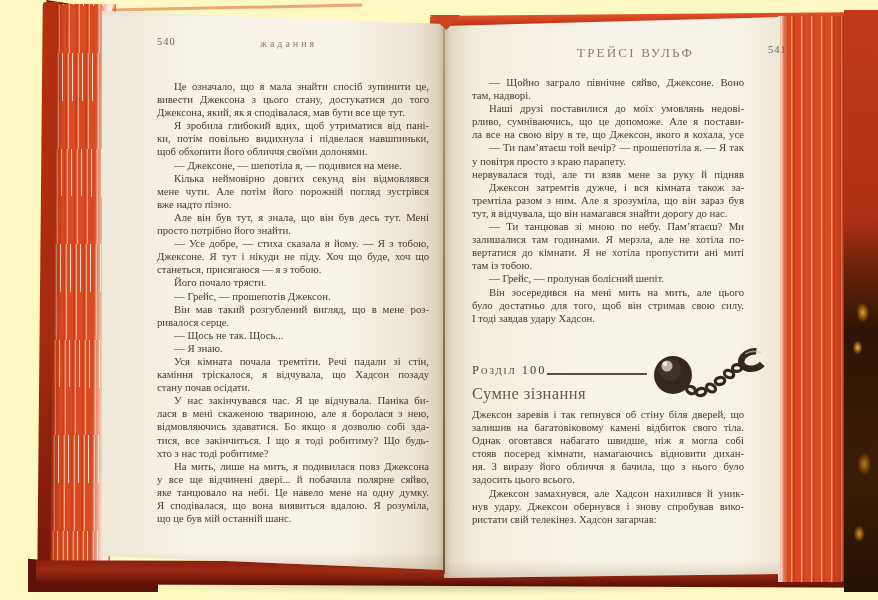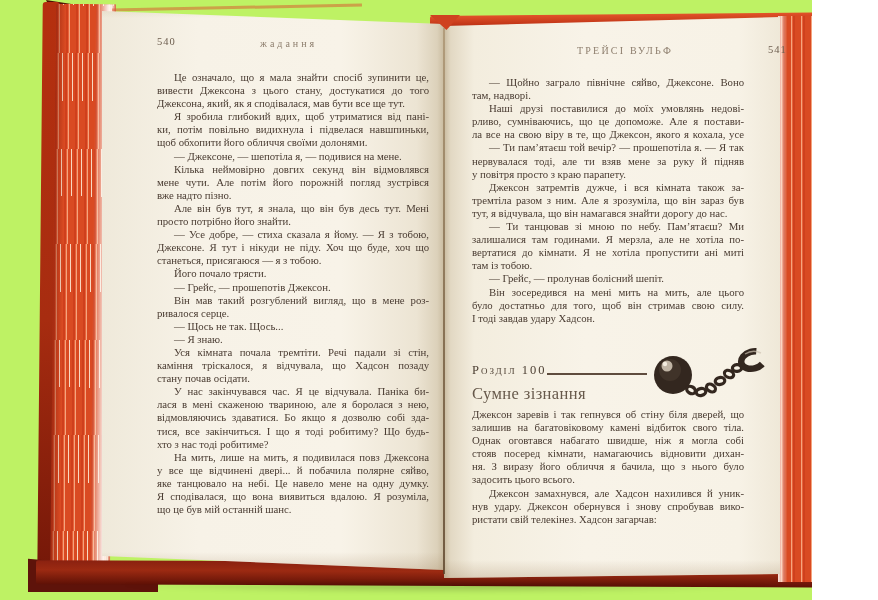--- a/index.html
+++ b/index.html
@@ -1,17 +1,17 @@
 <!DOCTYPE html>
 <html><head>
 <meta charset="utf-8">
 <style>
   html,body{margin:0;padding:0;}
   body{width:878px;height:600px;background:#ffffff;font-family:"Liberation Serif",serif;overflow:hidden;}
-  .photo{position:relative;width:812px;height:600px;background:#bef264;overflow:hidden;}
+  .photo{position:relative;width:878px;height:600px;background:#fef9c3;overflow:hidden;}
   .abs{position:absolute;}
 
   
   .corner-tl{left:46px;top:0;width:46px;height:26px;background:#4f0f05;
     clip-path:polygon(0 0,100% 28%,100% 100%,30% 100%);}
   .cover-left{left:40px;top:2px;width:17px;height:578px;
     background:linear-gradient(180deg,#b5300f,#a72c10 55%,#731708);
     transform:rotate(0.55deg);border-radius:3px;}
   .edge-left{left:53px;top:4px;width:60px;height:576px;
     background:
@@ -88,21 +88,21 @@
   <div class="abs cover-right"></div>
   <div class="abs book-shadow"></div>
 
   <div class="abs page-left"></div>
   <div class="abs page-right"></div>
   <div class="abs gutter-line"></div>
   <div class="abs gutter-notch"></div>
 
   <div class="abs pgnum" style="left:157px;top:36px;">540</div>
   <div class="abs hdr" style="left:260px;top:38px;letter-spacing:3px;">жадання</div>
-  <div class="abs body-col" style="left:157px;top:71px;">
+  <div class="abs body-col" style="left:157px;top:80px;">
       <div class="bl ind">Це означало, що я мала знайти спосіб зупинити це,</div>
       <div class="bl">вивести Джексона з цього стану, достукатися до того</div>
       <div class="bl end">Джексона, який, як я сподівалася, мав бути все ще тут.</div>
       <div class="bl ind">Я зробила глибокий вдих, щоб утриматися від пані-</div>
       <div class="bl">ки, потім повільно видихнула і підвелася навшпиньки,</div>
       <div class="bl end">щоб обхопити його обличчя своїми долонями.</div>
       <div class="bl ind end">— Джексоне, — шепотіла я, — подивися на мене.</div>
       <div class="bl ind">Кілька неймовірно довгих секунд він відмовлявся</div>
       <div class="bl">мене чути. Але потім його порожній погляд зустрівся</div>
       <div class="bl end">вже надто пізно.</div>
@@ -125,31 +125,31 @@
       <div class="bl">відмовляючись здаватися. Бо якщо я дозволю собі зда-</div>
       <div class="bl">тися, все закінчиться. І що я тоді робитиму? Що будь-</div>
       <div class="bl end">хто з нас тоді робитиме?</div>
       <div class="bl ind">На мить, лише на мить, я подивилася повз Джексона</div>
       <div class="bl">у все ще відчинені двері... й побачила полярне сяйво,</div>
       <div class="bl">яке танцювало на небі. Це навело мене на одну думку.</div>
       <div class="bl">Я сподівалася, що вона виявиться вдалою. Я розуміла,</div>
       <div class="bl end">що це був мій останній шанс.</div>
     </div>
 
-  <div class="abs hdr" style="left:577px;top:45px;font-size:10px;">ТРЕЙСІ ВУЛЬФ</div>
+  <div class="abs hdr" style="left:577px;top:45px;font-size:13px;">ТРЕЙСІ ВУЛЬФ</div>
   <div class="abs pgnum" style="left:725px;top:44px;padding-left:43px;">541</div>
   <div class="abs body-col" style="left:472px;top:76px;">
       <div class="bl ind">— Щойно заграло північне сяйво, Джексоне. Воно</div>
       <div class="bl end">там, надворі.</div>
       <div class="bl ind">Наші друзі поставилися до моїх умовлянь недові-</div>
       <div class="bl">рливо, сумніваючись, що це допоможе. Але я постави-</div>
       <div class="bl">ла все на свою віру в те, що Джексон, якого я кохала, усе</div>
       <div class="bl ind">— Ти пам’ятаєш той вечір? — прошепотіла я. — Я так</div>
+      <div class="bl end">у повітря просто з краю парапету.</div>
       <div class="bl">нервувалася тоді, але ти взяв мене за руку й підняв</div>
-      <div class="bl end">у повітря просто з краю парапету.</div>
       <div class="bl ind">Джексон затремтів дужче, і вся кімната також за-</div>
       <div class="bl">тремтіла разом з ним. Але я зрозуміла, що він зараз був</div>
       <div class="bl end">тут, я відчувала, що він намагався знайти дорогу до нас.</div>
       <div class="bl ind">— Ти танцював зі мною по небу. Пам’ятаєш? Ми</div>
       <div class="bl">залишалися там годинами. Я мерзла, але не хотіла по-</div>
       <div class="bl">вертатися до кімнати. Я не хотіла пропустити ані миті</div>
       <div class="bl end">там із тобою.</div>
       <div class="bl ind end">— Грейс, — пролунав болісний шепіт.</div>
       <div class="bl ind">Він зосередився на мені мить на мить, але цього</div>
       <div class="bl">було достатньо для того, щоб він стримав свою силу.</div>

